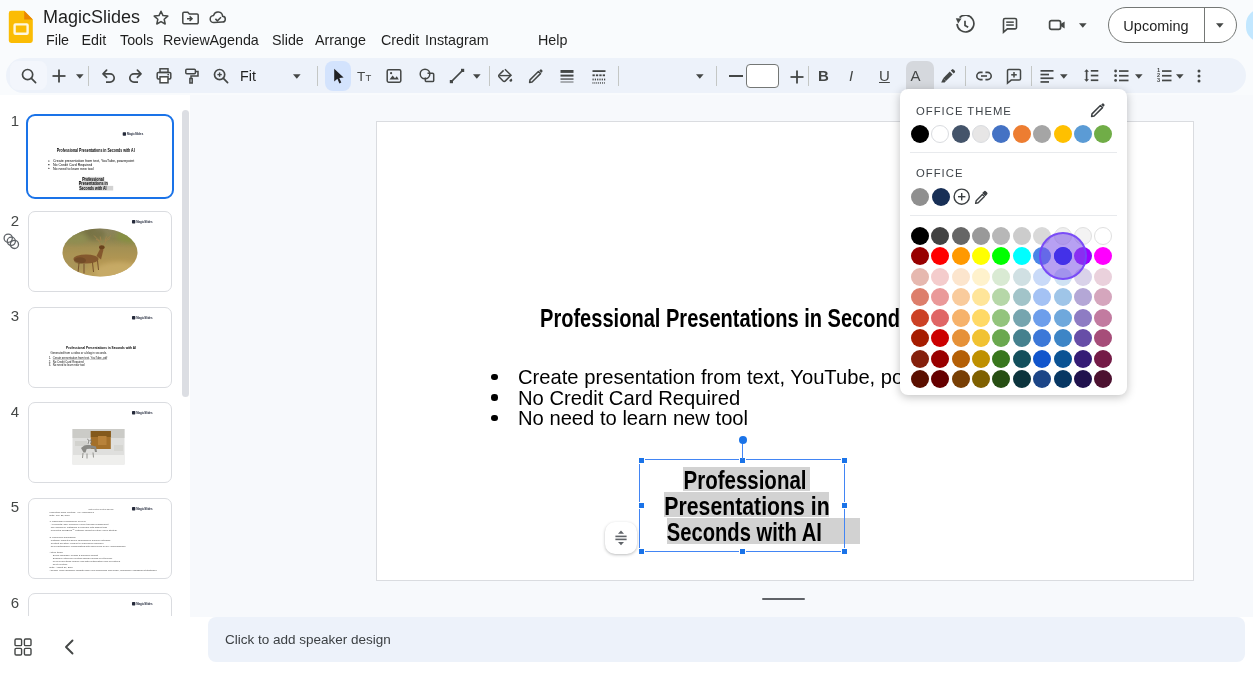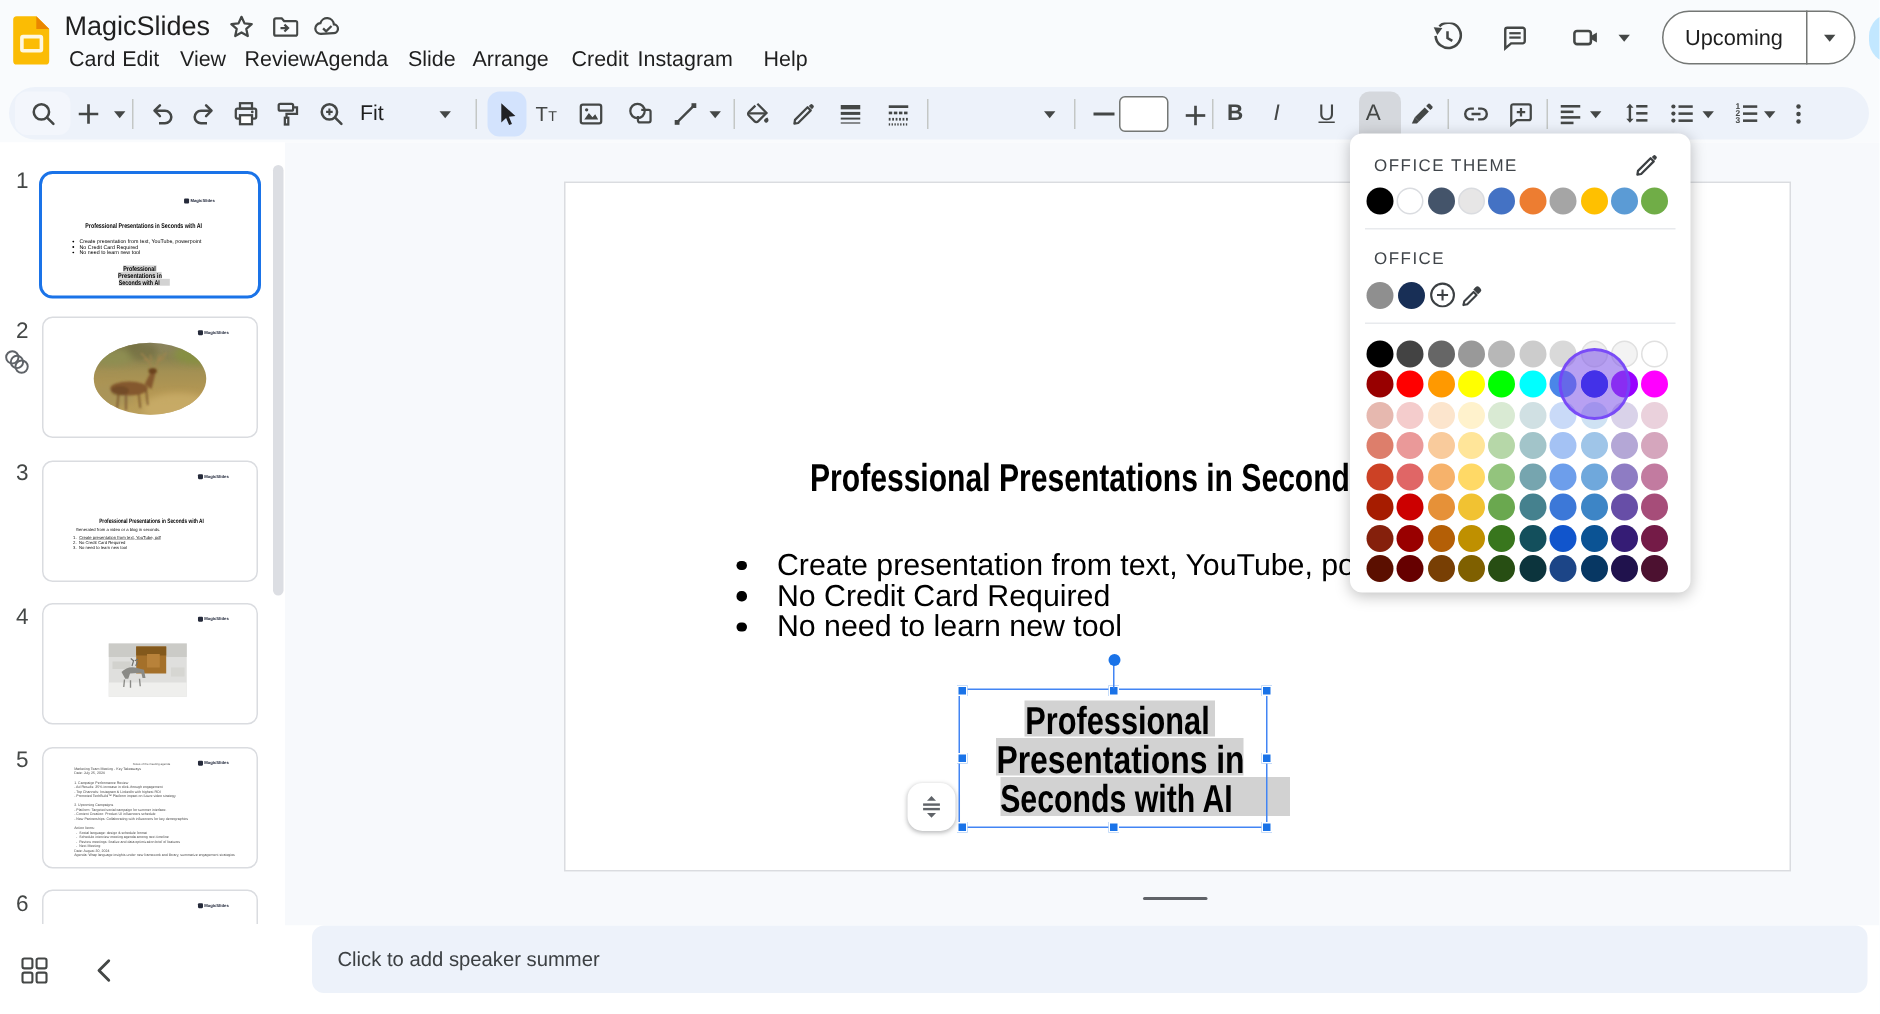--- a/index.html
+++ b/index.html
@@ -27,30 +27,30 @@
         <path d="M1.8 4.4 a1.2 1.2 0 0 1 1.2 -1.2 h3.8 l1.6 1.8 h7.6 a1.2 1.2 0 0 1 1.2 1.2 v7.4 a1.2 1.2 0 0 1 -1.2 1.2 H3 a1.2 1.2 0 0 1 -1.2 -1.2 Z" fill="none" stroke="#444746" stroke-width="1.5"></path>
         <path d="M6 9.7 h4.2 M8.6 7.4 L11 9.7 L8.6 12" fill="none" stroke="#444746" stroke-width="1.5"></path>
       </svg>
     </div>
 <div class="ic" style="left:209px;top:9px;">
       <svg style="" width="18" height="18" viewBox="0 0 18 18">
         <path d="M5 13.6 a3.6 3.6 0 0 1 -0.4 -7.2 a4.6 4.6 0 0 1 9 0.9 a2.9 2.9 0 0 1 -0.4 5.8 z" fill="none" stroke="#444746" stroke-width="1.5"></path>
         <path d="M6.4 9.9 l2 2 L12 8.3" fill="none" stroke="#444746" stroke-width="1.5"></path>
       </svg>
     </div>
-<div class="menu" style="left:46px;">Card</div>
+<div class="menu" style="left:46px;">File</div>
 <div class="menu" style="left:81.5px;">Edit</div>
-<div class="menu" style="left:120px;">View</div>
+<div class="menu" style="left:120px;">Tools</div>
 <div class="menu" style="left:163px;">Review</div>
 <div class="menu" style="left:209.5px;">Agenda</div>
 <div class="menu" style="left:272px;">Slide</div>
 <div class="menu" style="left:315px;">Arrange</div>
 <div class="menu" style="left:381px;">Credit</div>
 <div class="menu" style="left:425px;">Instagram</div>
-<div class="menu" style="left:509px;">Help</div>
+<div class="menu" style="left:538px;">Help</div>
 <div class="ic" style="left:955px;top:15px;">
       <svg style="" width="20" height="20" viewBox="0 0 20 20">
         <path d="M3.6 3.4 a8.4 8.4 0 1 1 -1.6 6.6" fill="none" stroke="#444746" stroke-width="1.7" transform="rotate(8 10 10)"></path>
         <path d="M0.8 3.2 L6.6 3.6 L3.2 8.4 Z" fill="#444746"></path>
         <path d="M10 5.8 V10.4 L13.2 12.3" fill="none" stroke="#444746" stroke-width="1.7"></path>
       </svg>
     </div>
 <div class="ic" style="left:1001px;top:16px;">
       <svg style="" width="18" height="18" viewBox="0 0 18 18">
         <path d="M2.5 3.9 a1.4 1.4 0 0 1 1.4 -1.4 h10.2 a1.4 1.4 0 0 1 1.4 1.4 v7.6 a1.4 1.4 0 0 1 -1.4 1.4 H6.4 L2.5 16.2 Z" fill="none" stroke="#444746" stroke-width="1.6"></path>
@@ -496,21 +496,21 @@
 <div class="abs" style="left:0;top:593.8px;width:19px;text-align:right;font-size:15px;color:#444746;">6</div>
 <div class="ic" style="left:3px;top:233px;">
       <svg style="" width="18" height="18" viewBox="0 0 18 18">
         <circle cx="5.2" cy="5.2" r="4.1" fill="none" stroke="#5f6368" stroke-width="1.3"></circle>
         <circle cx="8.3" cy="8.3" r="4.1" fill="none" stroke="#5f6368" stroke-width="1.3"></circle>
         <circle cx="11.4" cy="11.4" r="4.1" fill="none" stroke="#5f6368" stroke-width="1.3"></circle>
       </svg>
     </div>
 <div class="abs" style="left:182px;top:110px;width:6.5px;height:287px;border-radius:3.5px;background:#dcdee3;"></div>
 <div class="abs" style="left:208px;top:617px;width:1037px;height:45px;border-radius:8px;background:#edf2fa;"></div>
-<div class="abs" style="left:225px;top:632px;font-size:13.5px;color:#3c4043;">Click to add speaker summer</div>
+<div class="abs" style="left:225px;top:632px;font-size:13.5px;color:#3c4043;">Click to add speaker design</div>
 <div class="ic" style="left:14px;top:638px;">
       <svg style="" width="18" height="18" viewBox="0 0 18 18">
         <rect x="1" y="1" width="6.6" height="6.6" rx="1.2" fill="none" stroke="#444746" stroke-width="1.4"></rect>
         <rect x="1" y="10.4" width="6.6" height="6.6" rx="1.2" fill="none" stroke="#444746" stroke-width="1.4"></rect>
         <rect x="10.4" y="1" width="6.6" height="6.6" rx="1.2" fill="none" stroke="#444746" stroke-width="1.4"></rect>
         <rect x="10.4" y="10.4" width="6.6" height="6.6" rx="1.2" fill="none" stroke="#444746" stroke-width="1.4"></rect>
       </svg>
     </div>
 <div class="ic" style="left:61px;top:638px;">
       <svg style="" width="18" height="18" viewBox="0 0 18 18">

